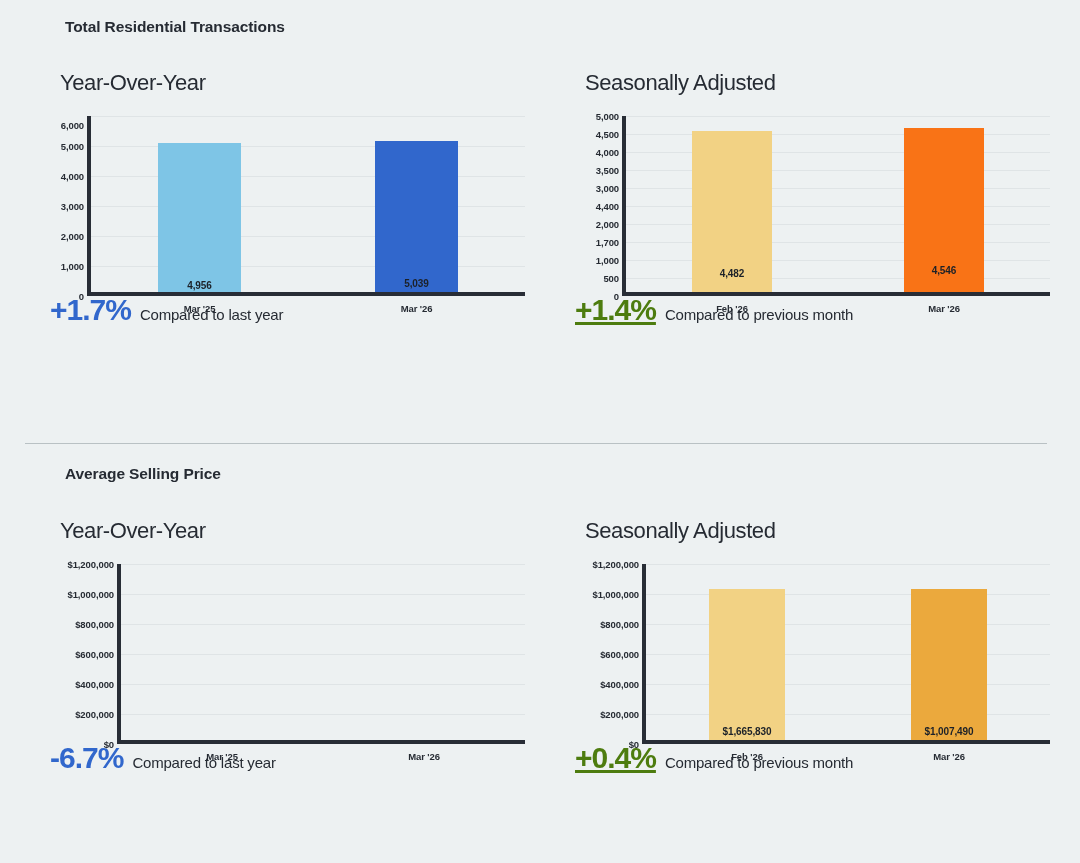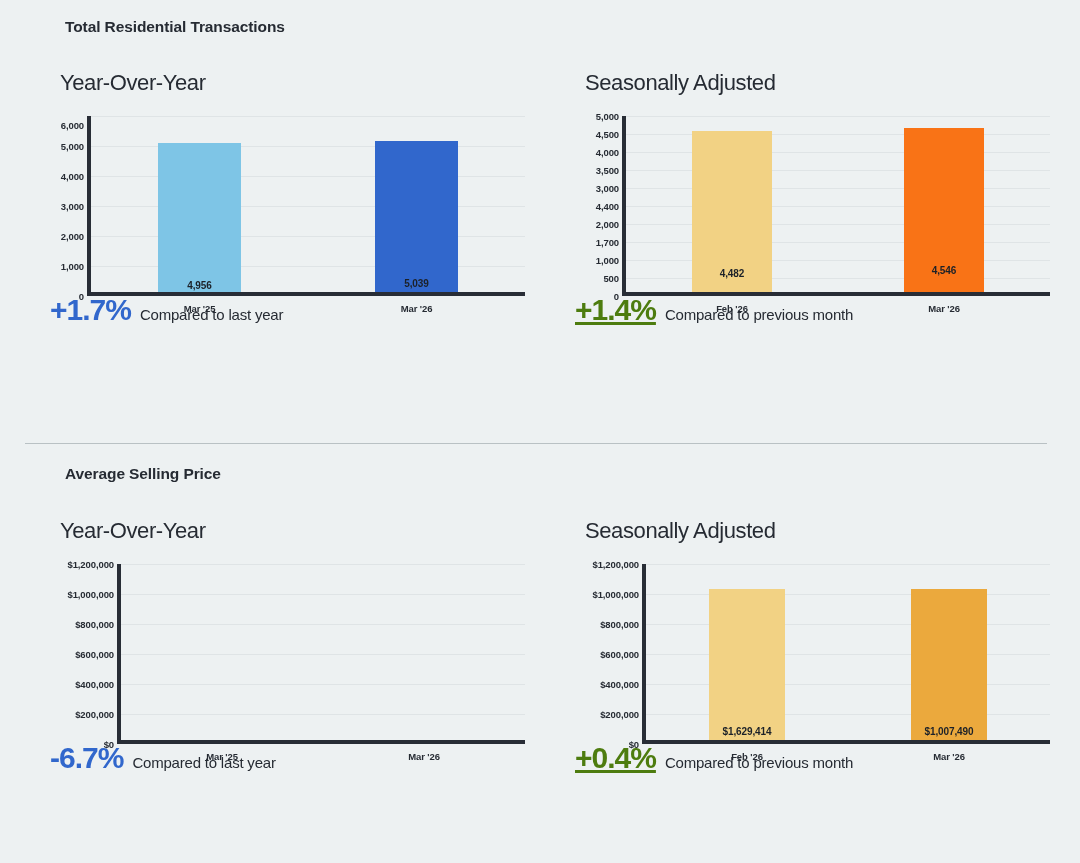--- a/index.html
+++ b/index.html
@@ -259,21 +259,21 @@
           <div class="ticklabel" style="top: 120px;">$400,000</div>
           <div class="gridline" style="top: 90px;"></div>
           <div class="ticklabel" style="top: 90px;">$600,000</div>
           <div class="gridline" style="top: 60px;"></div>
           <div class="ticklabel" style="top: 60px;">$800,000</div>
           <div class="gridline" style="top: 30px;"></div>
           <div class="ticklabel" style="top: 30px;">$1,000,000</div>
           <div class="gridline" style="top: 0px;"></div>
           <div class="ticklabel" style="top: 0px;">$1,200,000</div>
           <div class="bar" style="background: rgb(242, 210, 132); height: 150.567px; width: 19%; left: 15.5%;">
-            <span class="bar-value">$1,629,414</span>
+            <span class="bar-value">$1,665,830</span>
           </div>
           <div class="cat-label" style="left: 25%;">Feb '26</div>
           <div class="bar" style="background: rgb(235, 169, 61); height: 151.123px; width: 19%; left: 65.5%;">
             <span class="bar-value">$1,007,490</span>
           </div>
           <div class="cat-label" style="left: 75%;">Mar '26</div>
         </div>
     </div>
     <div class="summary">
       <span class="pct orange">+0.4%</span>

